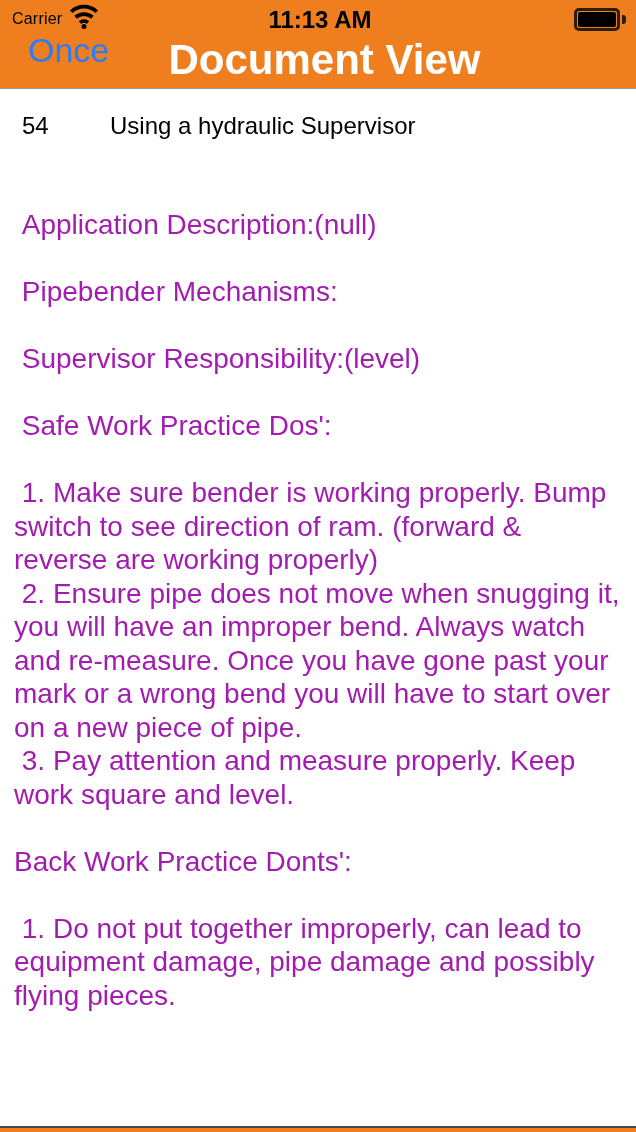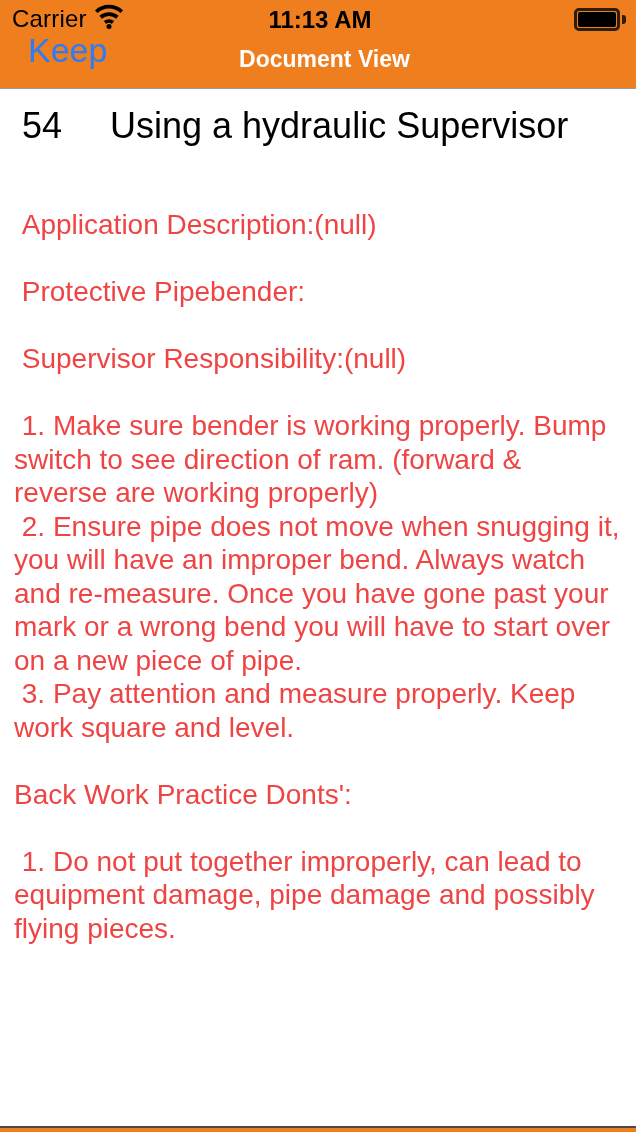--- a/index.html
+++ b/index.html
@@ -25,21 +25,21 @@
   .status-bar {
     position: relative;
     display: flex;
     align-items: center;
     height: 34px;
     padding: 4px 10px 0 12px;
     font-size: 24px;
     color: #000;
   }
   .status-left { display: flex; align-items: center; gap: 7px; z-index: 1; }
-  .carrier-label { font-size: 24px; letter-spacing: 0.2px; }
+  .carrier-label { font-size: 16px; letter-spacing: 0.2px; }
   .status-time {
     position: absolute; left: 4px; right: 0; top: 6px;
     text-align: center;
     font-weight: bold;
     font-size: 24px;
   }
   .battery-group { margin-left: auto; display: flex; align-items: center; z-index: 1; }
   .battery-body {
     width: 46px; height: 23px;
     border: 3px solid #2E1D08;
@@ -69,47 +69,47 @@
     color: #2D7BF7;
     background: none;
     border: none;
     padding: 0;
     cursor: pointer;
     line-height: 1.1;
   }
   .nav-title {
     width: 100%;
     text-align: center;
-    font-size: 23px;
+    font-size: 42px;
     font-weight: bold;
     color: #FFFFFF;
     line-height: 1.1;
     padding-left: 13px;
   }
 
   
   .content {
     padding: 0 14px;
     overflow: hidden;
   }
   .doc-heading {
     display: flex;
     margin: 16px 0 0 8px;
-    font-size: 36px;
+    font-size: 24px;
     line-height: 42px;
     color: #000;
   }
   .doc-number { width: 88px; flex: 0 0 88px; }
   .doc-title { flex: 1; }
 
   .doc-body {
     margin-top: 61px;
     font-size: 28px;
     line-height: 33.5px;
-    color: #ef4444;
+    color: #a21caf;
   }
   .para {
     white-space: pre-wrap;
     word-wrap: break-word;
     margin: 0 0 33.5px 0;
   }
   .para:last-child { margin-bottom: 4px; }
 
   
   .bottom-toolbar {
@@ -142,37 +142,38 @@
       <div class="status-time">11:13 AM</div>
       <div class="battery-group">
         <div class="battery-body">
           <div class="battery-fill"></div>
         </div>
         <div class="battery-cap"></div>
       </div>
     </div>
 
     <div class="nav-row">
-      <button class="back-button">Keep</button>
+      <button class="back-button">Once</button>
       <div class="nav-title">Document View</div>
     </div>
 
   </header>
 
   <main class="content">
 
     <div class="doc-heading">
       <span class="doc-number">54</span>
       <span class="doc-title">Using a hydraulic Supervisor</span>
     </div>
 
     <div class="doc-body">
       <div class="para"> Application Description:(null)</div>
-      <div class="para"> Protective Pipebender:</div>
-      <div class="para"> Supervisor Responsibility:(null)</div>
+      <div class="para"> Pipebender Mechanisms:</div>
+      <div class="para"> Supervisor Responsibility:(level)</div>
+      <div class="para"> Safe Work Practice Dos':</div>
       <div class="para"> 1. Make sure bender is working properly. Bump switch to see direction of ram. (forward &amp; reverse are working properly)
  2. Ensure pipe does not move when snugging it, you will have an improper bend. Always watch and re-measure. Once you have gone past your mark or a wrong bend you will have to start over on a new piece of pipe.
  3. Pay attention and measure properly. Keep work square and level.</div>
       <div class="para">Back Work Practice Donts':</div>
       <div class="para"> 1. Do not put together improperly, can lead to equipment damage, pipe damage and possibly flying pieces.</div>
     </div>
 
   </main>
 
   <footer class="bottom-toolbar"></footer>

